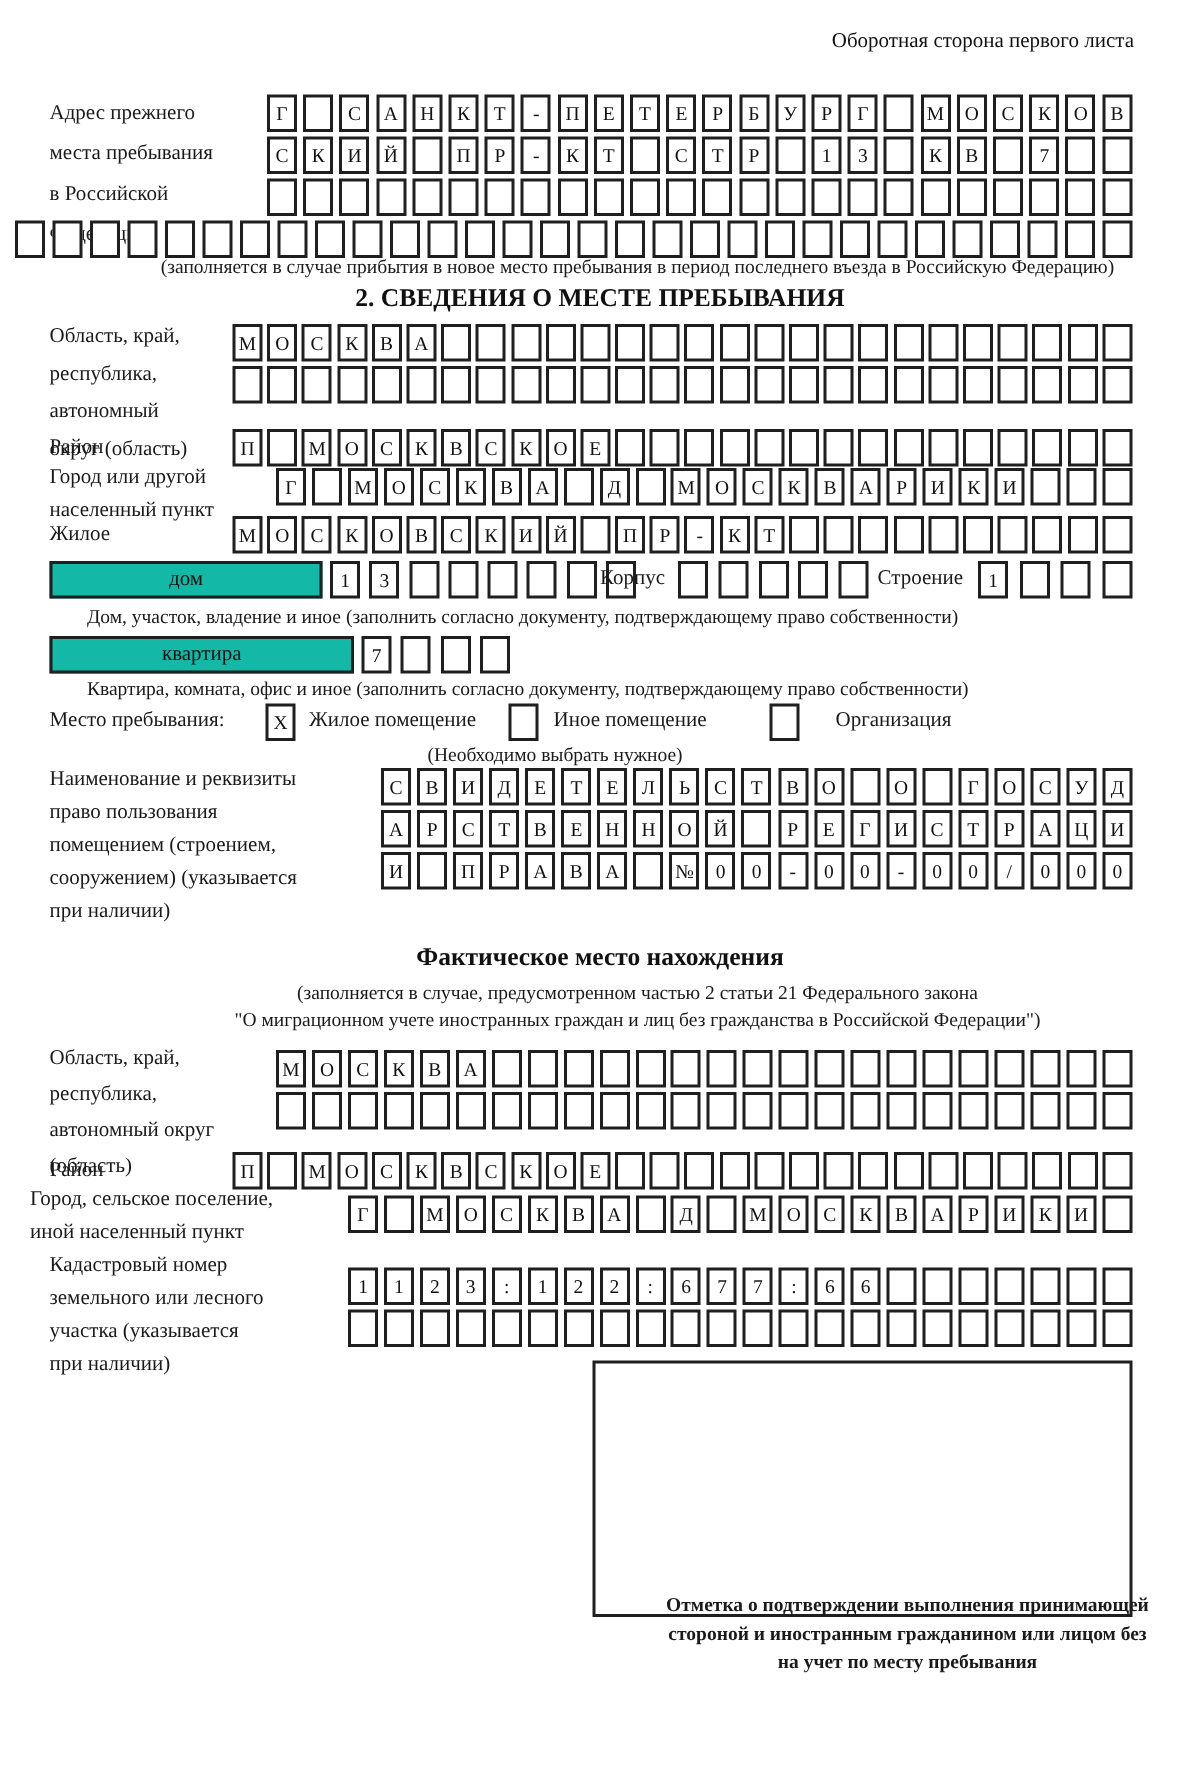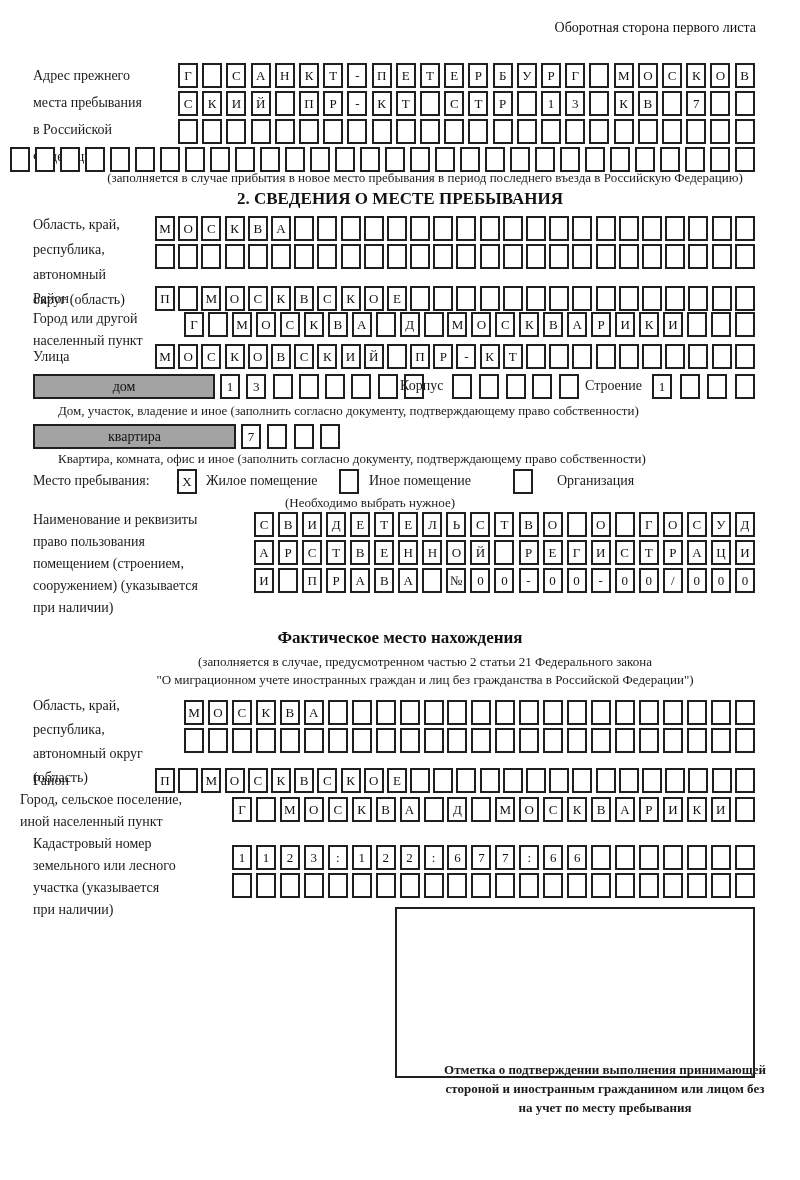--- a/index.html
+++ b/index.html
@@ -15,21 +15,21 @@
   .center{text-align:center;}
   .cellrow{display:flex;justify-content:space-between;}
   .cell{
     display:inline-block;box-sizing:border-box;
     width:20px;height:25px;border:2px solid #1f1f1f;background:#fff;
     font-size:13px;line-height:21px;text-align:center;color:#111;
     flex:0 0 20px;
   }
   .wbox{
     box-sizing:border-box;border:2px solid #1f1f1f;height:25px;
-    font-size:14px;line-height:21px;text-align:center;background:#a3a3a3;
+    font-size:14px;line-height:21px;text-align:center;background:#14b8a6;
   }
   .stamp{box-sizing:border-box;border:2px solid #1f1f1f;background:#fff;}
   .hnote{font-size:14px;}
   .title{font-size:17px;font-weight:bold;}
 </style>
 </head>
 <body>
 
 <div id="page">
 
@@ -272,21 +272,21 @@
       <span class="cell">А</span>
       <span class="cell">Р</span>
       <span class="cell">И</span>
       <span class="cell">К</span>
       <span class="cell">И</span>
       <span class="cell"></span>
       <span class="cell"></span>
       <span class="cell"></span>
     </div>
 
-  <div class="abs lbl" style="top:343px;left:33px;">Улица</div>
+  <div class="abs lbl" style="top:343px;left:33px;">Жилое</div>
   <div class="abs cellrow" style="top:344px;left:155px;width:600px;">
       <span class="cell">М</span>
       <span class="cell">О</span>
       <span class="cell">С</span>
       <span class="cell">К</span>
       <span class="cell">О</span>
       <span class="cell">В</span>
       <span class="cell">С</span>
       <span class="cell">К</span>
       <span class="cell">И</span>

